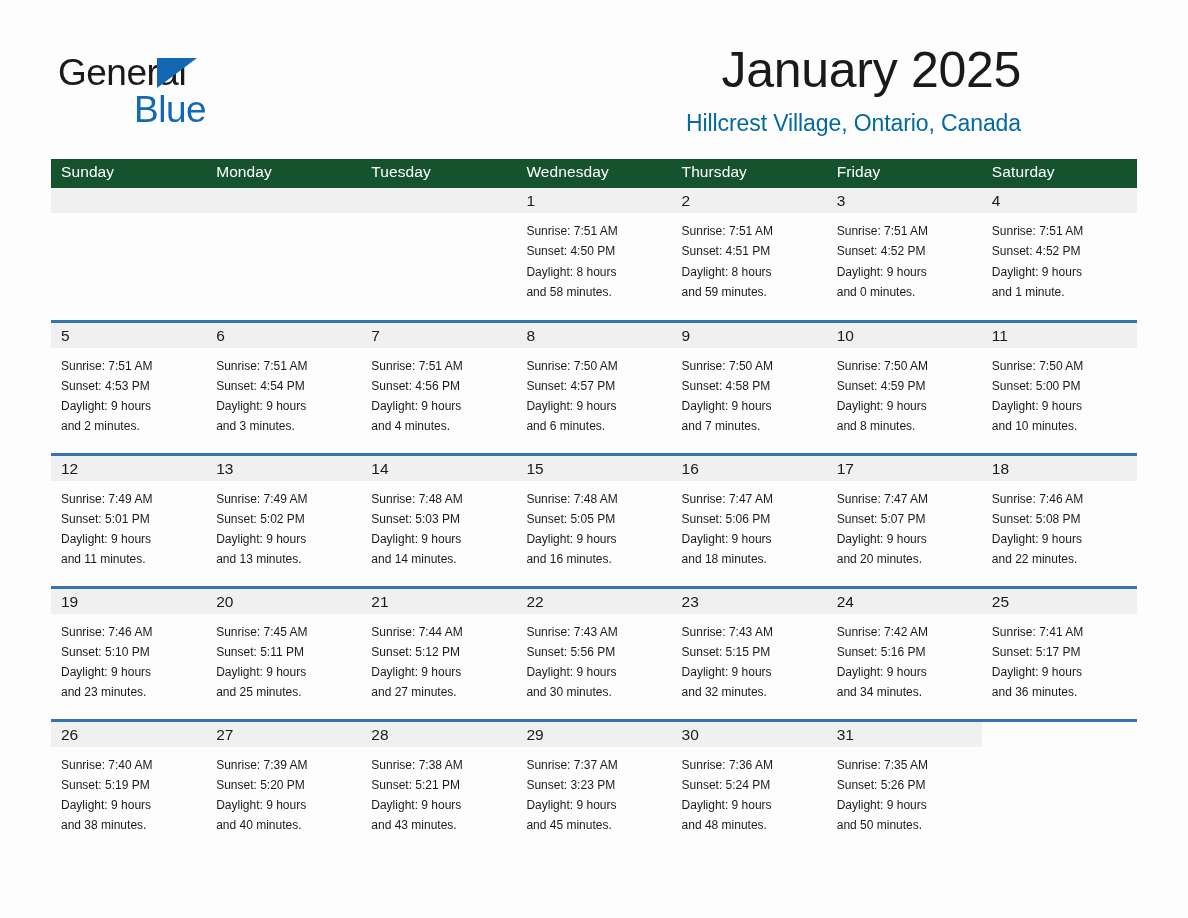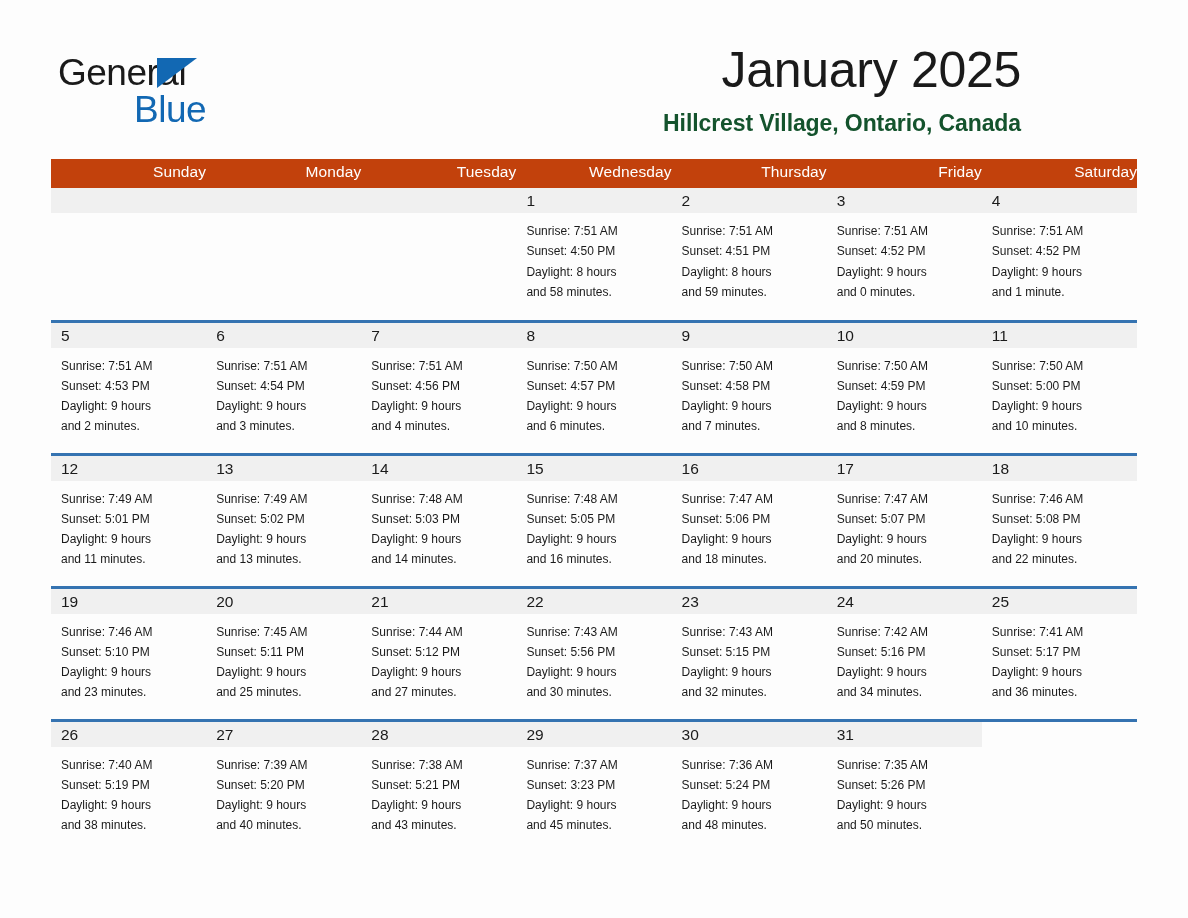--- a/index.html
+++ b/index.html
@@ -79,22 +79,22 @@
   .cal-title {
     font-size: 50px;
     font-weight: normal;
     color: #1a1a1a;
     line-height: 1.05;
     margin: 0;
     letter-spacing: -0.3px;
   }
   .cal-subtitle {
     font-size: 23px;
-    font-weight: bold;
-    color: #14532d;
+    font-weight: normal;
+    color: #0369a1;
     margin: 14px 0 0 0;
     line-height: 1.1;
     letter-spacing: -0.1px;
   }
 
   
   .calendar {
     position: absolute;
     left: 51px;
     top: 159px;
@@ -104,25 +104,25 @@
   }
 
   .calendar th,
   .calendar td {
     width: 155.14px;
     padding: 0;
     vertical-align: top;
   }
 
   .dow-row th {
-    background: #c2410c;
+    background: #14532d;
     color: #ffffff;
     font-size: 15.5px;
     font-weight: normal;
-    text-align: right;
+    text-align: left;
     height: 29px;
     padding: 4px 0 4px 10px;
     letter-spacing: 0.1px;
   }
 
   .week-row > td {
     border-top: 3px solid #3573b1;
     height: 133px;
   }
   .week-row.first-week > td {

